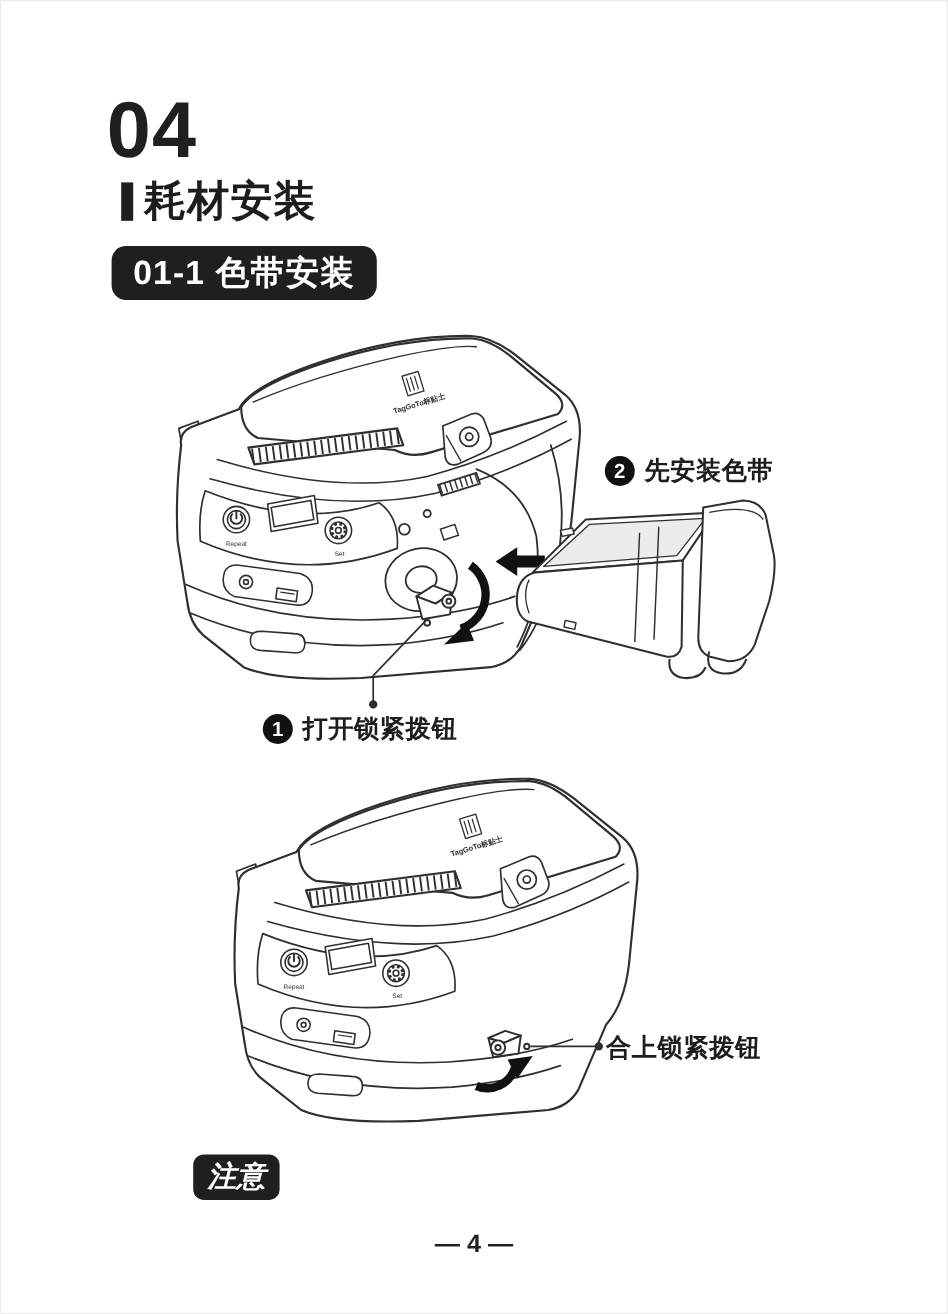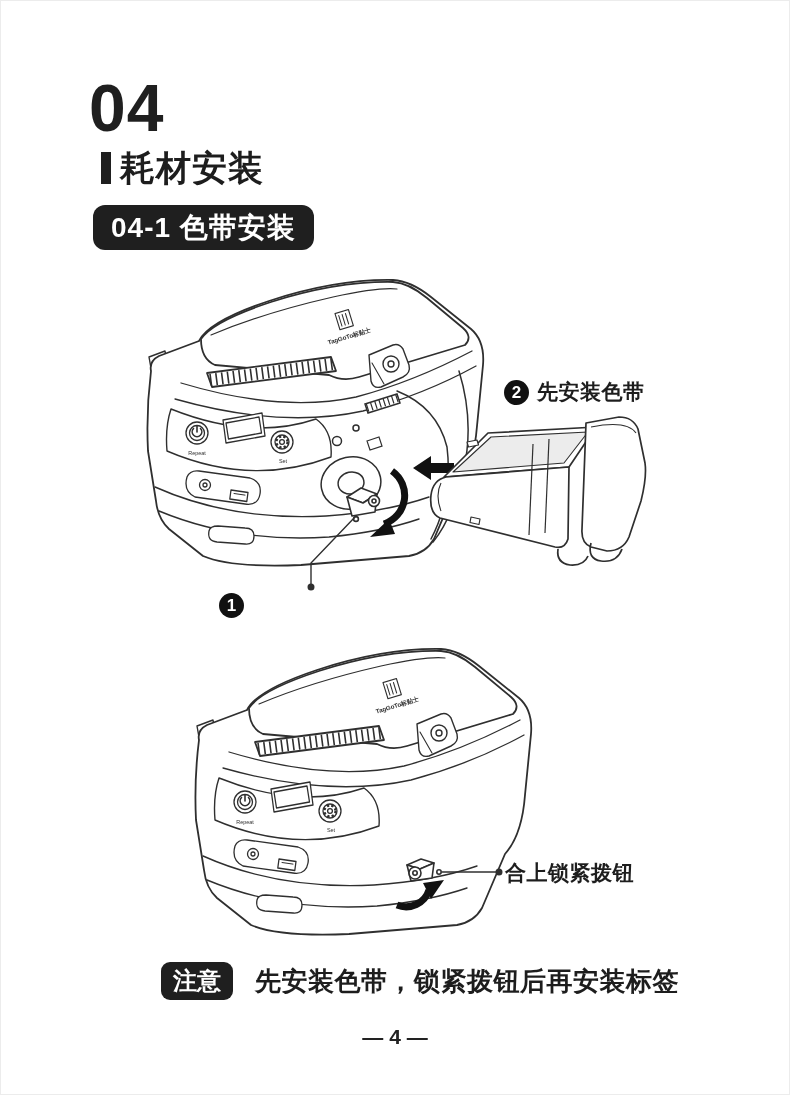--- a/index.html
+++ b/index.html
@@ -26,21 +26,21 @@
 
   .step-label { display:flex; align-items:center; gap:8px; }
   .step-circle {
     width:25px; height:25px; border-radius:50%; background:#111;
     color:#fff; font-size:17px; font-weight:700; line-height:25px; text-align:center;
     flex:0 0 auto;
   }
   .step-text { font-size:21px; font-weight:700; letter-spacing:0.5px; }
   .callout-text { font-size:21px; font-weight:700; letter-spacing:0.5px; }
 
-  .note-row { left:160px; top:961px; display:flex; align-items:center; gap:22px; }
+  .note-row { left:160px; top:961px; display:flex; align-items:center; gap:8px;font-style:italic; }
   .note-badge {
     background:#1f1f1f; color:#fff; border-radius:9px; height:38px; line-height:38px;
     padding:0 12px; font-size:24px; font-weight:700; flex:0 0 auto;
   }
   .note-text { font-size:26px; font-weight:700; letter-spacing:0.5px; }
 
   .page-number { left:0; right:0; top:1024px; text-align:center; font-size:21px; font-weight:700; color:#222; }
 
   svg { display:block; }
   svg text { font-family:"Liberation Sans","DejaVu Sans",sans-serif; fill:#2f2f2f; stroke:none; }
@@ -48,21 +48,21 @@
 </head>
 <body>
 
 <div class="page">
 
   <div class="abs chapter-number">04</div>
   <div class="abs chapter-title-row">
     <div class="title-bar"></div>
     <div class="chapter-title">耗材安装</div>
   </div>
-  <div class="abs section-badge">04-1 色带安装</div>
+  <div class="abs section-badge">01-1 色带安装</div>
 
   <svg class="abs" style="left:140px; top:270px;" width="530" height="322" viewBox="0 0 530 322">
     <defs>
       <g id="printer-body" fill="#ffffff" stroke="#2f2f2f" stroke-width="1.8" stroke-linejoin="round" stroke-linecap="round">
 
         <path d="M 8,86 L 24,80 L 29,108 L 13,114 Z" stroke-width="1.4"></path>
 
         <path d="M 10,100 Q 8,90 18,85 L 58,70 Q 68,50 128,30 Q 195,8 252,9 Q 270,10 290,26 L 330,58 Q 344,70 342,94 L 336,155 Q 333,195 316,214 L 293,268 Q 285,282 268,285 L 160,294 Q 90,297 62,285 L 28,258 Q 17,248 15,230 L 7,180 Q 5,140 10,100 Z"></path>
 
         <path d="M 60,68 Q 72,50 130,31 Q 196,10 252,11 Q 268,12 286,27 L 322,57 Q 332,66 324,74 L 218,106 Q 202,111 188,104 L 74,94 Q 60,88 60,68 Z"></path>
@@ -188,20 +188,21 @@
     </g>
   </svg>
 
   <div class="abs step-label" style="left:503px; top:377px;">
     <span class="step-circle">2</span>
     <span class="step-text">先安装色带</span>
   </div>
 
   <div class="abs step-label" style="left:218px; top:592px;">
     <span class="step-circle">1</span>
+    <span class="step-text">打开锁紧拨钮</span>
   </div>
 
   <svg class="abs" style="left:160px; top:633px;" width="480" height="312" viewBox="0 0 480 312">
     <use href="#printer-body" transform="translate(28,6)"></use>
 
     <g fill="#ffffff" stroke="#2f2f2f" stroke-width="1.6" stroke-linejoin="round">
       <path d="M 246,231 L 260,225 L 273,229 L 259,235 Z"></path>
       <path d="M 246,231 L 259,235 L 273,229 L 271,244 L 250,247 Z"></path>
       <circle cx="254" cy="239" r="6"></circle>
       <circle cx="254" cy="239" r="2.2"></circle>
@@ -218,18 +219,17 @@
       <circle cx="338" cy="238" r="2.8" fill="#2f2f2f"></circle>
     </g>
   </svg>
 
   <div class="abs" style="left:504px; top:858px;">
     <span class="callout-text">合上锁紧拨钮</span>
   </div>
 
   <div class="abs note-row">
     <span class="note-badge">注意</span>
-    <span class="note-text">先安装色带，锁紧拨钮后再安装标签</span>
   </div>
 
   <div class="abs page-number">— 4 —</div>
 
 </div>
 
 </body></html>

